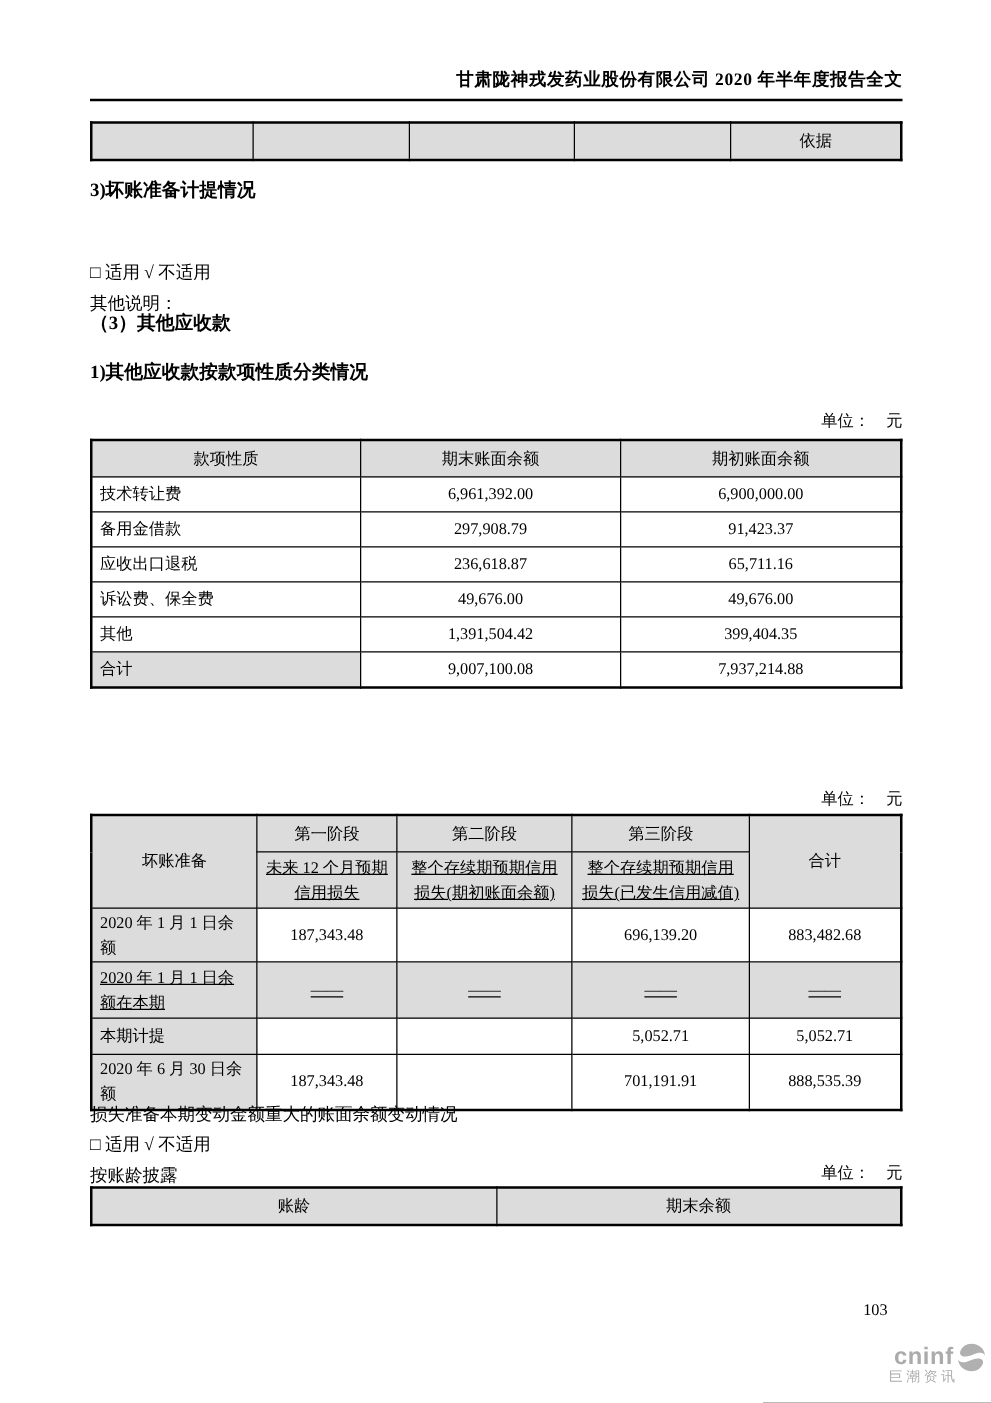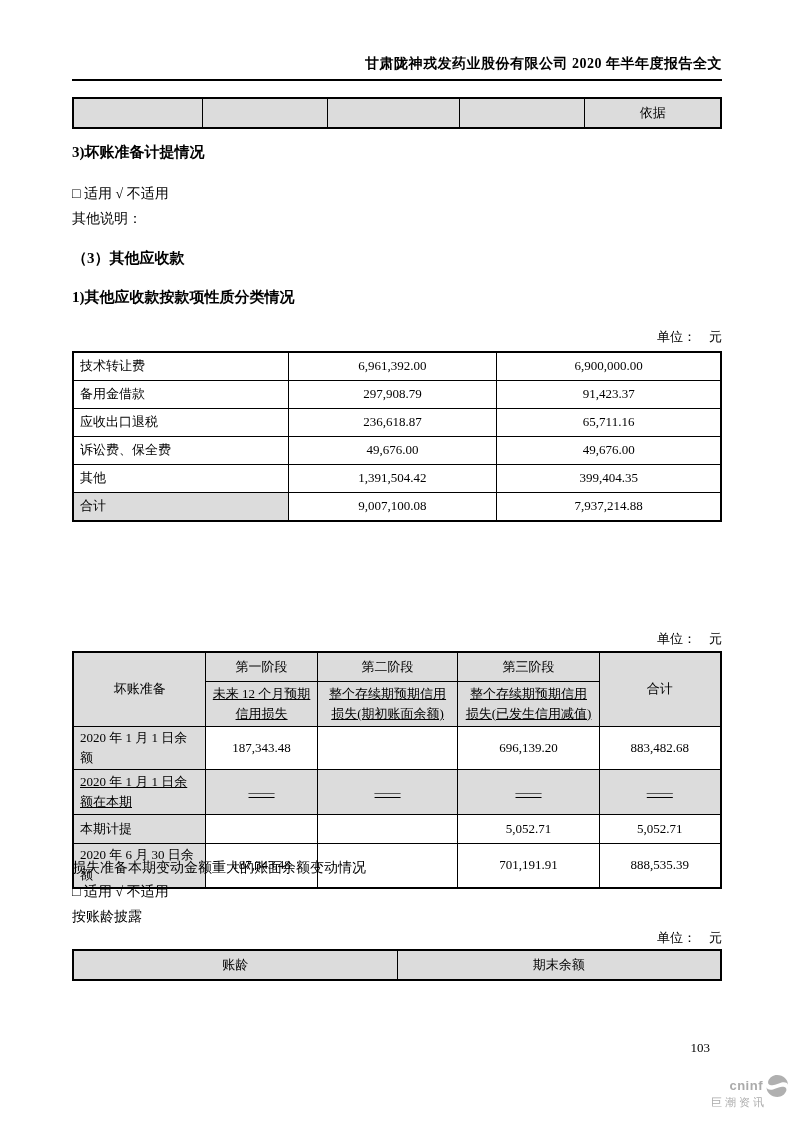--- a/index.html
+++ b/index.html
@@ -11,35 +11,35 @@
     font-family:"Liberation Serif","DejaVu Serif",serif;
     color:#000;
     overflow:hidden;
   }
   .abs{position:absolute;}
   .content-x{left:72px;width:650px;}
   .hdr-title{top:55px;text-align:right;font-size:14px;font-weight:bold;letter-spacing:.5px;}
   .hdr-rule{top:79px;height:2px;background:#000;}
   .unit{font-size:13px;text-align:right;}
   .sec-h{font-size:15px;font-weight:bold;}
-  .body-t{font-size:14px;}
+  .body-t{font-size:14px;margin-top:24px;}
   table{border-collapse:collapse;width:650px;table-layout:fixed;border:2px solid #000;}
   td{border:1px solid #000;font-size:13px;padding:1px 6px;vertical-align:middle;line-height:1.55;word-break:break-all;}
   .gray{background:#dcdcdc;}
   .num{text-align:center;}
   .ctr{text-align:center;}
   .lft{text-align:left;}
   tr.r28 td{height:26px;}
   tr.r27 td{height:25px;}
   tr.r34 td{height:32px;}
   tr.r44 td{height:42px;text-decoration:underline;}
   .pagenum{top:1040px;text-align:right;padding-right:12px;box-sizing:border-box;font-size:13px;}
   .logo{top:1074px;right:4px;width:110px;text-align:right;color:#ababab;line-height:1.1;}
   .logo-row1{display:flex;justify-content:flex-end;align-items:center;gap:2px;}
-  .logo-word{font-family:"Liberation Sans","DejaVu Sans",sans-serif;font-weight:bold;font-size:13px;color:#ababab;letter-spacing:.5px;}
+  .logo-word{font-family:"Liberation Sans","DejaVu Sans",sans-serif;font-weight:bold;font-size:19px;color:#ababab;letter-spacing:.5px;}
   .logo-cn{font-size:11px;letter-spacing:3px;margin-top:-2px;padding-right:22px;}
   .logo-url{font-family:"Liberation Sans","DejaVu Sans",sans-serif;font-size:10.5px;margin-top:20px;}
   .chk{display:inline-block;}
 </style>
 </head>
 <body>
 
 <div class="page">
 
   <div class="abs content-x hdr-title">甘肃陇神戎发药业股份有限公司 2020 年半年度报告全文</div>
@@ -84,20 +84,25 @@
   <div class="abs content-x unit" style="top:328px;">单位：　元</div>
 
   <div class="abs content-x" style="top:351px;">
     <table>
       <colgroup>
           <col style="width:33.2%">
           <col style="width:32.2%">
           <col style="width:34.6%">
         </colgroup>
       <tbody>
+          <tr class="r28">
+        <td class="gray ctr">款项性质</td>
+        <td class="gray ctr">期末账面余额</td>
+        <td class="gray ctr">期初账面余额</td>
+      </tr>
       <tr class="r27">
         <td class="lft">技术转让费</td>
         <td class="num">6,961,392.00</td>
         <td class="num">6,900,000.00</td>
       </tr>
       <tr class="r27">
         <td class="lft">备用金借款</td>
         <td class="num">297,908.79</td>
         <td class="num">91,423.37</td>
       </tr>

